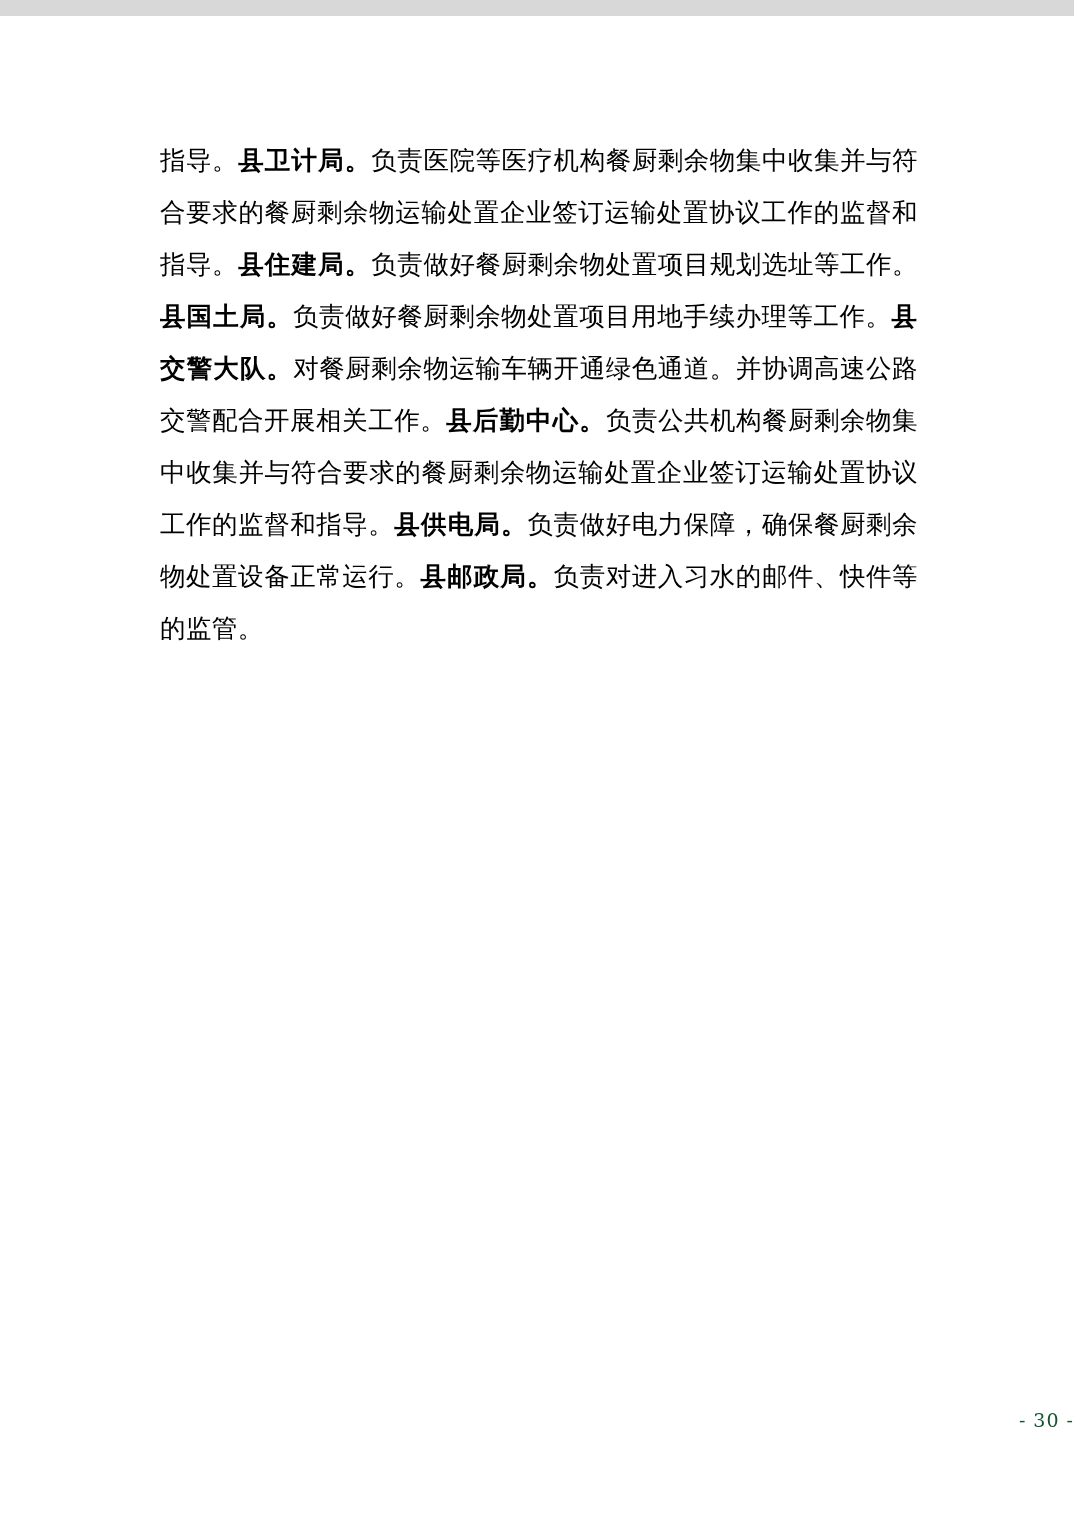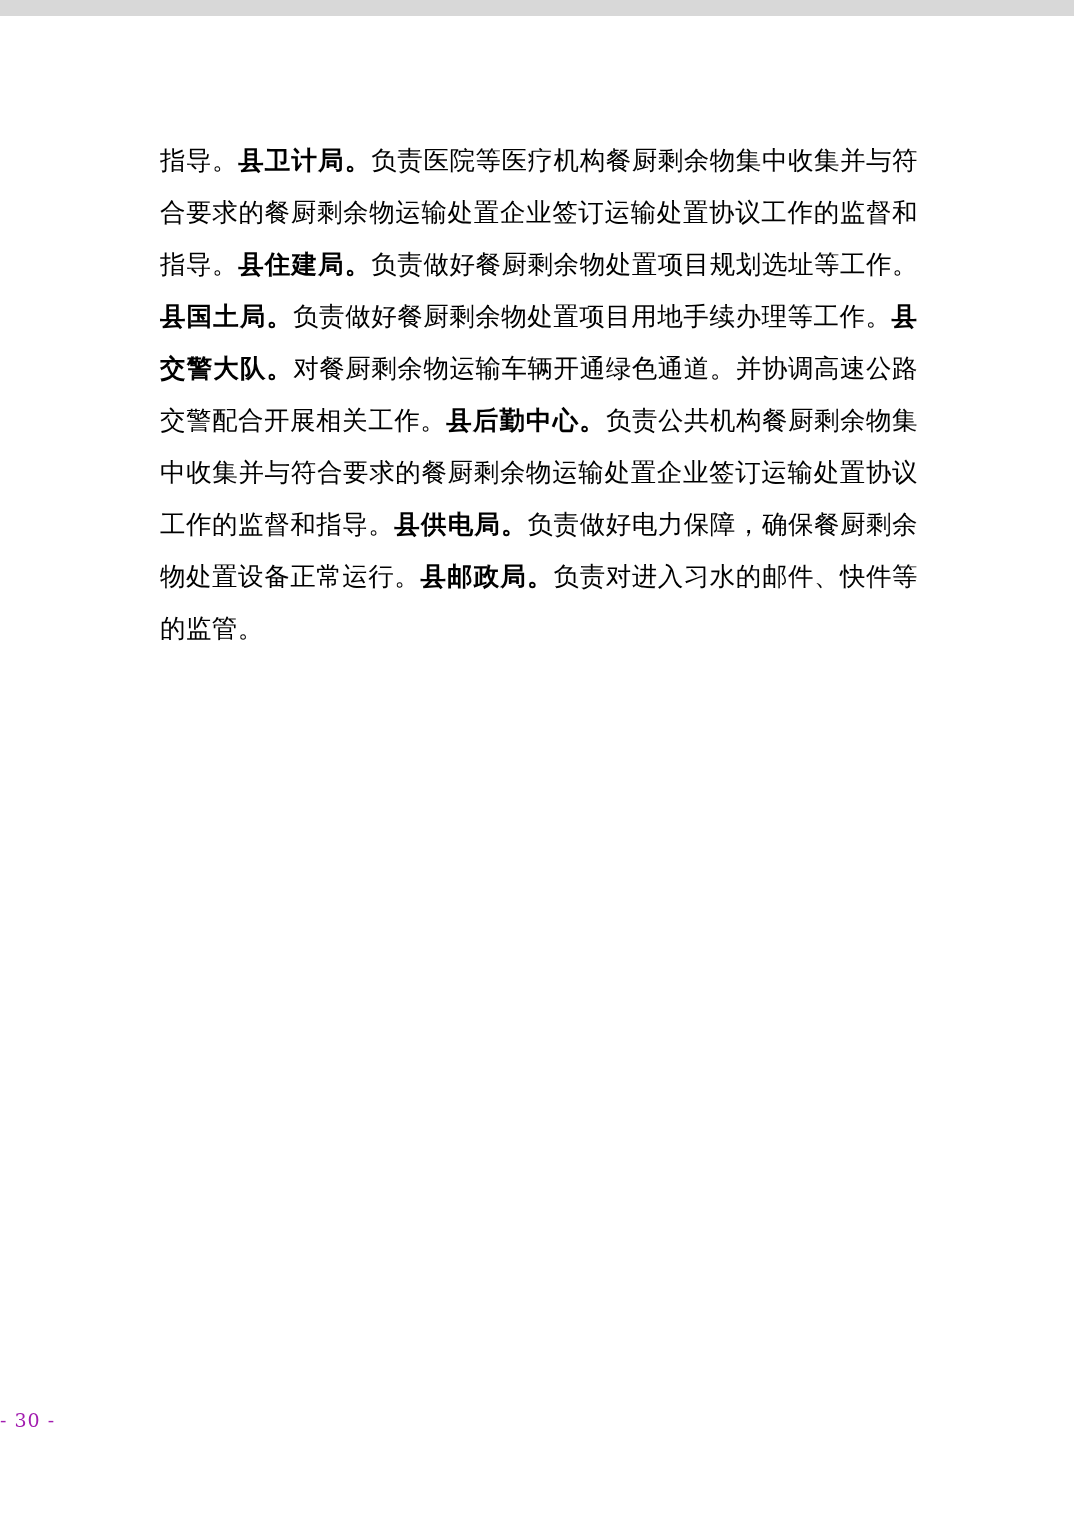--- a/index.html
+++ b/index.html
@@ -37,25 +37,26 @@
   }
   .bold-org {
     font-weight: bold;
     letter-spacing: 1px;
   }
   .footer {
     position: absolute;
     left: 0;
     right: 0;
     top: 1393px;
-    text-align: left;
+    text-align: right;
     font-family: "DejaVu Serif", "Liberation Serif", serif;
     font-size: 19px;
-    color: #a21caf;
+    color: #14532d;
     letter-spacing: 1px;
+    padding-left: 40px;
   }
 </style>
 </head>
 <body>
 
 <div class="page">
 
   <div class="content">
     <p class="body-text" id="paragraph-host"><span>指导。</span><span class="bold-org">县卫计局。</span><span>负责医院等医疗机构餐厨剩余物集中收集并与符合要求的餐厨剩余物运输处置企业签订运输处置协议工作的监督和指导。</span><span class="bold-org">县住建局。</span><span>负责做好餐厨剩余物处置项目规划选址等工作。</span><span class="bold-org">县国土局。</span><span>负责做好餐厨剩余物处置项目用地手续办理等工作。</span><span class="bold-org">县交警大队。</span><span>对餐厨剩余物运输车辆开通绿色通道。并协调高速公路交警配合开展相关工作。</span><span class="bold-org">县后勤中心。</span><span>负责公共机构餐厨剩余物集中收集并与符合要求的餐厨剩余物运输处置企业签订运输处置协议工作的监督和指导。</span><span class="bold-org">县供电局。</span><span>负责做好电力保障，确保餐厨剩余物处置设备正常运行。</span><span class="bold-org">县邮政局。</span><span>负责对进入习水的邮件、快件等的监管。</span></p>
   </div>

